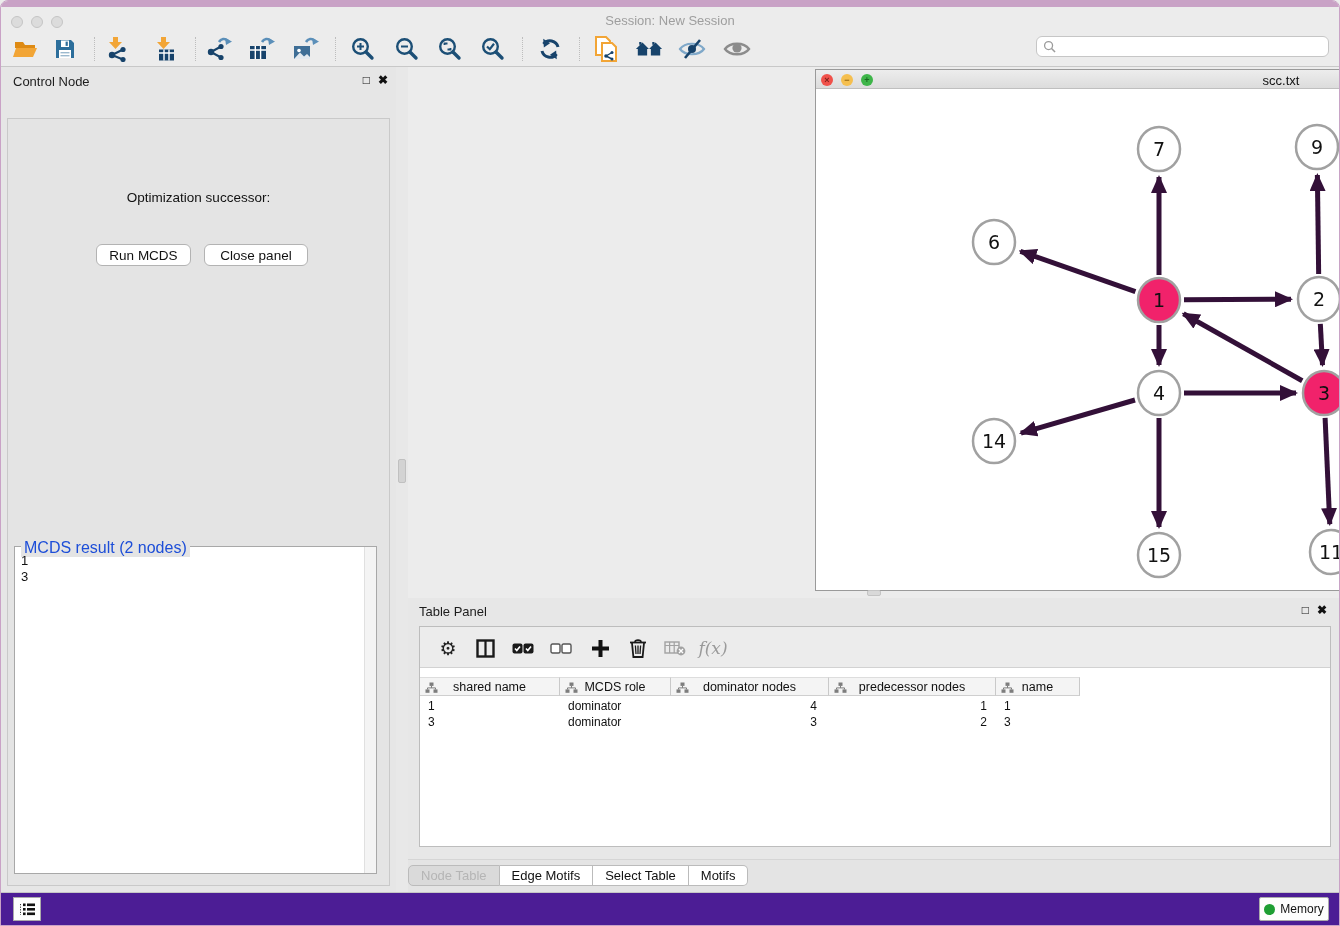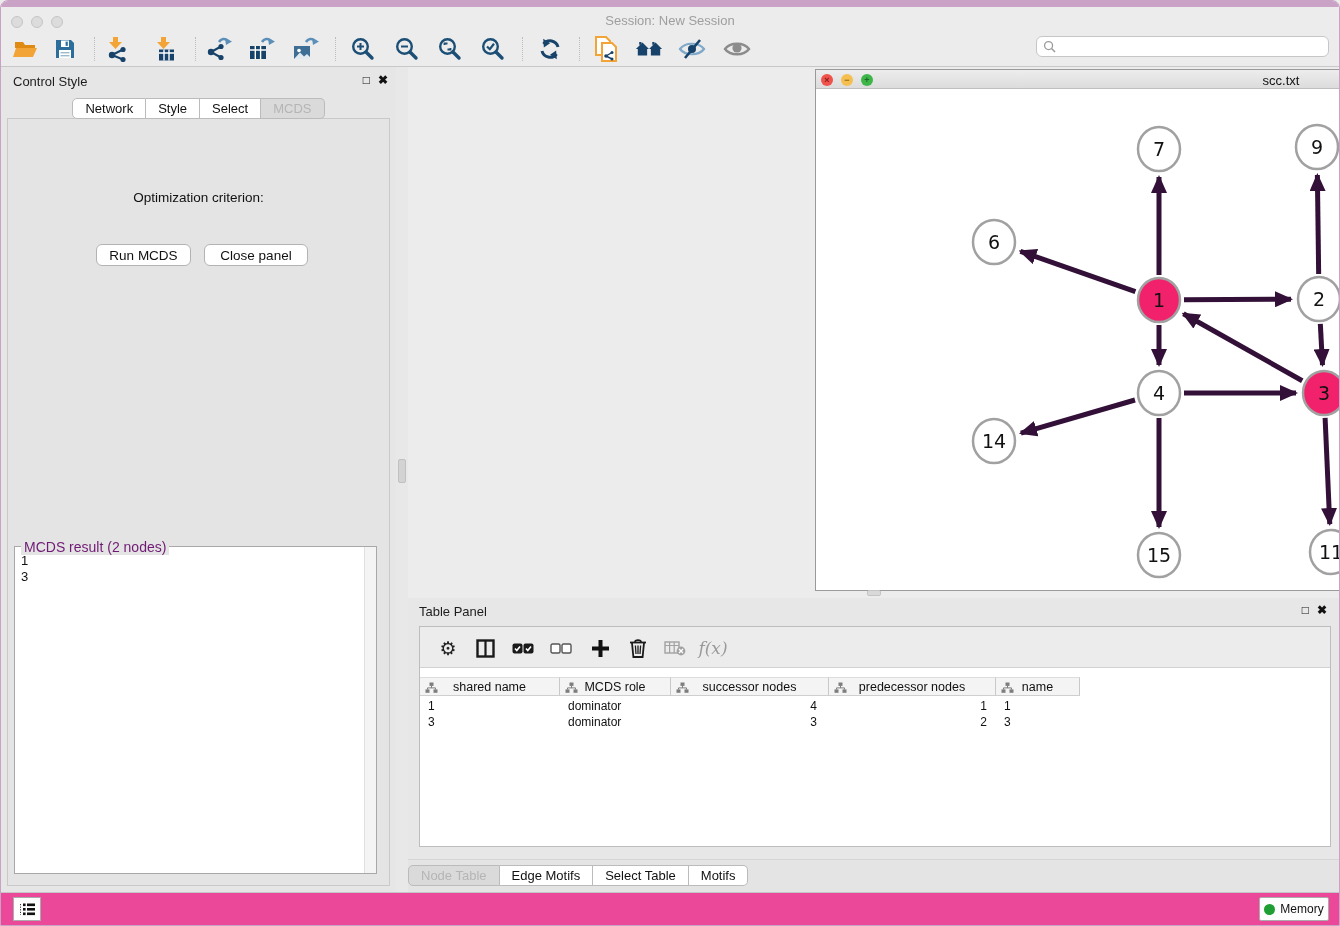--- a/index.html
+++ b/index.html
@@ -26,21 +26,21 @@
   .tabrow { position:absolute; top:31px; left:0; width:100%; display:flex; justify-content:center; z-index:3; }
   .tab { height:21px; font-size:13px; background:#fff; border:1px solid #BBB; border-left:none; color:#111; display:flex; align-items:center; justify-content:center; padding:0 12px; }
   .tab:first-child { border-left:1px solid #BBB; border-radius:5px 0 0 5px; }
   .tab:last-child { border-radius:0 5px 5px 0; }
   .tab.selected { background:#DADADA; color:#B5B5B5; }
   .opt-label { position:absolute; left:0; width:100%; top:71px; text-align:center; font-size:13.5px; color:#111; }
   .combo { position:absolute; left:45px; top:92px; width:308px; height:22px; background:#fff; border:1px solid #AFAFAF; border-radius:5px; display:flex; align-items:center; font-size:13px; color:#111; padding-left:13px; }
   .combo .stepper { position:absolute; right:4px; top:2px; width:16px; height:17px; display:flex; flex-direction:column; align-items:center; justify-content:center; }
   .btn { position:absolute; height:22px; background:#fff; border:1px solid #B3B3B3; border-radius:6px; font-size:13.5px; color:#111; display:flex; align-items:center; justify-content:center; }
   .result-fieldset { position:absolute; left:6px; top:427px; right:12px; bottom:11px; border:1px solid #A8A8A8; background:#fff; }
-  .result-legend { position:absolute; top:-8px; left:6px; background:#E4E4E4; padding:0 3px; font-size:14px; color:#701a75; }
+  .result-legend { position:absolute; top:-8px; left:6px; background:#E4E4E4; padding:0 3px; font-size:16px; color:#1d4ed8; }
   .result-text { position:absolute; left:6px; top:6px; right:16px; bottom:4px; font-size:13px; color:#111; white-space:pre; line-height:16px; }
   .result-scroll { position:absolute; right:0; top:0; bottom:0; width:12px; background:#F4F4F4; border-left:1px solid #E0E0E0; }
   
   .v-split { position:absolute; left:395px; top:66px; width:12px; bottom:33px; background:#E8E8E8; }
   .v-split .grip { position:absolute; left:2px; top:392px; width:8px; height:24px; background:#D3D3D3; border:1px solid #C0C0C0; border-radius:2px; }
   .h-split-grip { position:absolute; left:459px; top:523px; width:14px; height:6px; background:#D9D9D9; border:1px solid #C4C4C4; border-radius:2px; }
   
   .net-window { position:absolute; left:407px; top:2px; width:932px; height:522px; background:#fff; border:1px solid #9A9A9A; }
   .net-titlebar { position:absolute; left:0; top:0; right:0; height:19px; background:linear-gradient(#EDEDED,#DCDCDC); border-bottom:1px solid #BFBFBF; }
   .net-title { position:absolute; left:0; right:0; top:3px; text-align:center; font-size:13px; color:#111; }
@@ -55,21 +55,21 @@
   .tp-toolbar { position:absolute; left:0; top:0; right:0; height:41px; background:#ECECEC; border-bottom:1px solid #D2D2D2; }
   .tp-icon { position:absolute; top:7px; width:28px; height:28px; display:flex; align-items:center; justify-content:center; }
   .thead { position:absolute; left:0; top:50px; height:19px; display:flex; }
   .th { height:19px; background:#F4F4F4; border-right:1px solid #C9C9C9; border-top:1px solid #DDD; border-bottom:1px solid #CFCFCF; position:relative; display:flex; align-items:center; justify-content:center; font-size:12.5px; color:#111; }
   .th svg { position:absolute; left:5px; top:4px; }
   .trow { position:absolute; left:0; height:16px; display:flex; font-size:12px; color:#111; }
   .td { height:16px; display:flex; align-items:center; }
   .tabs-bottom { position:absolute; left:0; right:0; bottom:6px; display:flex; }
   .gray-strip { position:absolute; left:0; right:0; bottom:0; height:33px; background:#E4E4E4; border-top:1px solid #D5D5D5; }
   
-  .statusbar { position:absolute; left:0; right:0; bottom:0; height:33px; background:#ec4899; border-top:1px solid #C6C6C6; }
+  .statusbar { position:absolute; left:0; right:0; bottom:0; height:33px; background:#4c1d95; border-top:1px solid #C6C6C6; }
   .sb-left-btn { position:absolute; left:12px; top:4px; width:28px; height:24px; background:#FDFDFD; border:1px solid #ABABAB; display:flex; align-items:center; justify-content:center; }
   .sb-mem-btn { position:absolute; right:10px; top:4px; width:70px; height:24px; background:#FDFDFD; border:1px solid #ABABAB; border-radius:2px; display:flex; align-items:center; justify-content:center; gap:5px; font-size:12px; color:#111; }
   .mem-dot { width:11px; height:11px; border-radius:50%; background:#1E9E33; }
   .fx { font-family:"DejaVu Serif",serif; font-style:italic; font-size:17px; color:#9A9A9A; }
 </style>
 </head>
 <body>
 
 <div class="app">
 
@@ -216,42 +216,36 @@
     <div class="search-box">
       <svg width="13" height="13" viewBox="0 0 14 14">
           <circle cx="6" cy="6" r="4.3" fill="none" stroke="#9B9B9B" stroke-width="1.4"></circle>
           <path d="M9.2,9.2 L13,13" stroke="#9B9B9B" stroke-width="1.6"></path>
         </svg>
       <input type="text" placeholder="" style="">
     </div>
   </div>
 
   <div class="control-panel">
-    <div class="panel-title">Control Style</div>
+    <div class="panel-title">Control Node</div>
     <div class="panel-btns">
       <span class="pbtn">□</span>
       <span class="pbtn" style="font-weight:bold">✖</span>
     </div>
     <div class="cp-body">
-      <div class="opt-label">Optimization criterion:</div>
+      <div class="opt-label">Optimization successor:</div>
       <div class="btn" style="left:88px; top:125px; width:95px;">Run MCDS</div>
       <div class="btn" style="left:196px; top:125px; width:104px;">Close panel</div>
       <div class="result-fieldset">
         <div class="result-legend">MCDS result (2 nodes)</div>
         <div class="result-text">1
 3</div>
         <div class="result-scroll"></div>
       </div>
     </div>
-    <div class="tabrow">
-        <div class="tab">Network</div>
-        <div class="tab">Style</div>
-        <div class="tab">Select</div>
-        <div class="tab selected">MCDS</div>
-      </div>
   </div>
 
   <div class="v-split">
       <div class="grip"></div>
     </div>
 
   <div class="right-col">
 
     <div class="net-window">
       <div class="net-titlebar">
@@ -380,21 +374,21 @@
               </svg>
               <span>MCDS role</span>
             </div>
             <div class="th" style="width: 158px;">
               <svg width="13" height="12" viewBox="0 0 13 12">
                 <rect x="4.5" y="0.5" width="4" height="3.4" fill="#7D7D7D"></rect>
                 <path d="M6.5,3.9 v2 M2.5,5.9 h8 M2.5,5.9 v1.5 M10.5,5.9 v1.5" stroke="#7D7D7D" fill="none"></path>
                 <rect x="0.5" y="7.4" width="4" height="3.4" fill="#7D7D7D"></rect>
                 <rect x="8.5" y="7.4" width="4" height="3.4" fill="#7D7D7D"></rect>
               </svg>
-              <span>successor nodes</span>
+              <span>dominator nodes</span>
             </div>
             <div class="th" style="width: 167px;">
               <svg width="13" height="12" viewBox="0 0 13 12">
                 <rect x="4.5" y="0.5" width="4" height="3.4" fill="#7D7D7D"></rect>
                 <path d="M6.5,3.9 v2 M2.5,5.9 h8 M2.5,5.9 v1.5 M10.5,5.9 v1.5" stroke="#7D7D7D" fill="none"></path>
                 <rect x="0.5" y="7.4" width="4" height="3.4" fill="#7D7D7D"></rect>
                 <rect x="8.5" y="7.4" width="4" height="3.4" fill="#7D7D7D"></rect>
               </svg>
               <span>predecessor nodes</span>
             </div>

